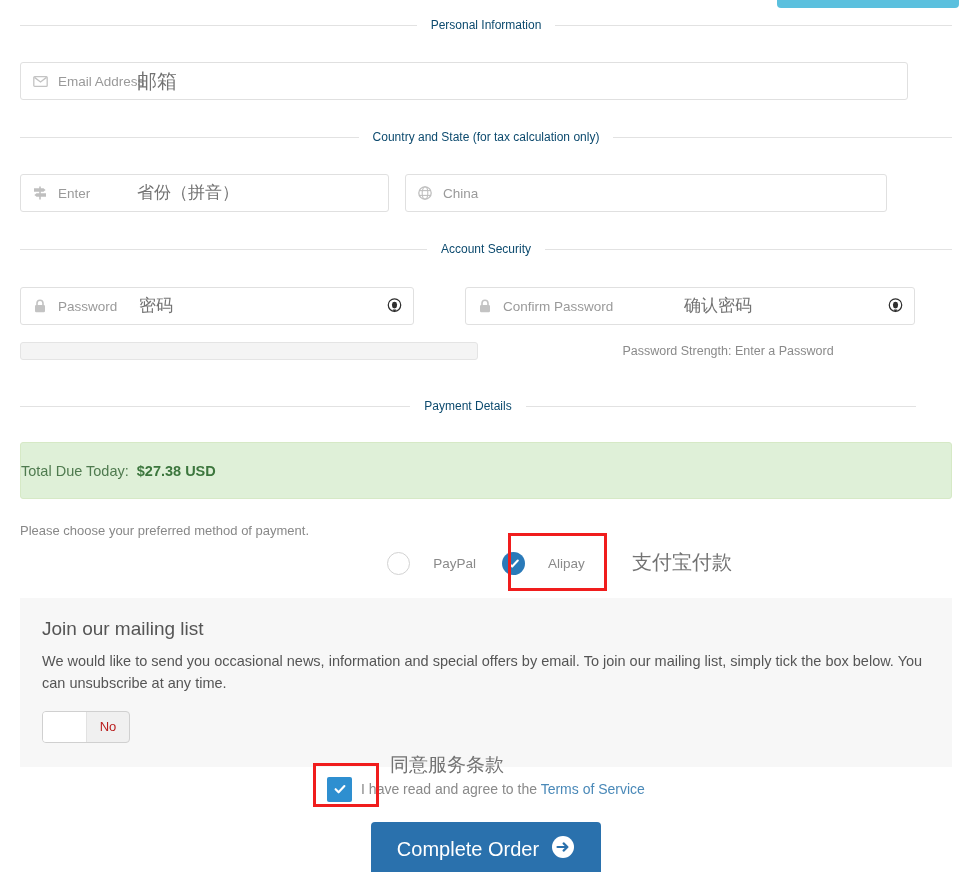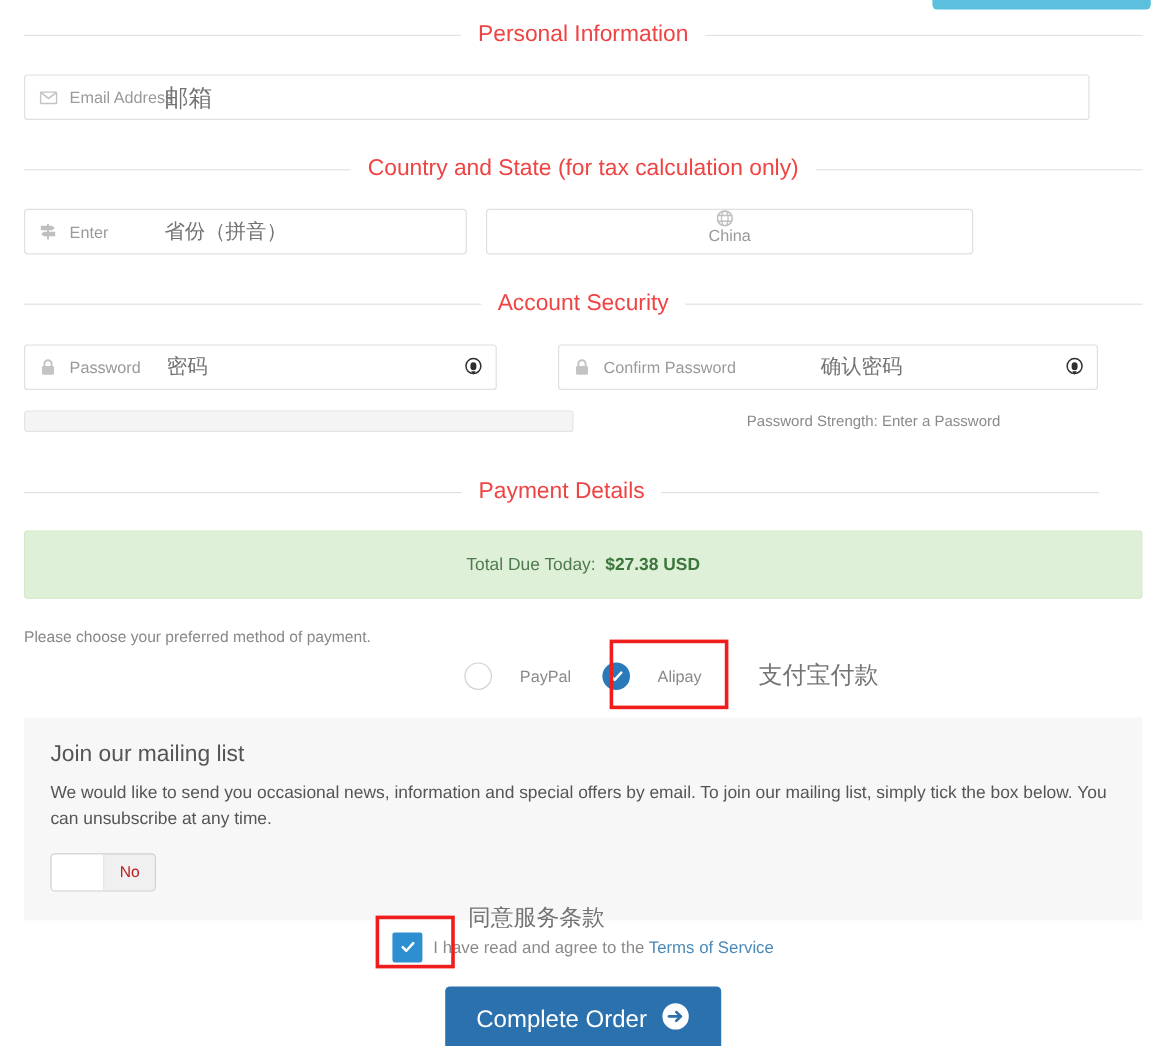--- a/index.html
+++ b/index.html
@@ -20,40 +20,40 @@
   }
 
   
   .legend {
     display: flex; align-items: center;
     padding: 0 20px;
     margin: 0;
   }
   .legend .line { flex: 1; height: 1px; background: #e2e2e2; }
   .legend .label {
-    color: #ef4444;
-    font-size: 19px;
+    color: #0c4a6e;
+    font-size: 12px;
     padding: 0 14px;
     white-space: nowrap;
   }
 
   .row { display: flex; padding: 0 20px; gap: 16px; }
 
   .field {
     position: relative;
     height: 38px;
     border: 1px solid #e0e0e0;
     border-radius: 3px;
     background: #fff;
     display: flex; align-items: center;
     padding: 0 10px;
   }
   .field.full { width: 888px; }
   .field.half { width: 369px; }
-  .field.half-wide { width: 406px; flex-direction: column; }
+  .field.half-wide { width: 482px; }
   .field .ficon {
     width: 18px; margin-right: 9px;
     display: flex; align-items: center; justify-content: center;
     color: #bfbfbf;
   }
   .field .ph {
     color: #9a9a9a; font-size: 13.5px;
     white-space: nowrap;
   }
   .field .eye {
@@ -80,21 +80,21 @@
   .pwtext {
     color: #8a8a8a; font-size: 12.5px;
     text-align: center; width: 458px;
   }
 
   
   .total-banner {
     margin: 0 20px; width: 932px; height: 57px;
     background: #dff0d8; border: 1px solid #d6e9c6;
     border-radius: 3px;
-    display: flex; align-items: center; justify-content: center;
+    display: flex; align-items: center; 
     gap: 8px;
   }
   .total-banner .lbl { color: #4f7a4f; font-size: 14.5px; }
   .total-banner .amt { color: #3c763d; font-size: 14.5px; font-weight: bold; }
 
   .choose-text {
     padding: 0 20px; color: #888; font-size: 13px;
   }
 
   

